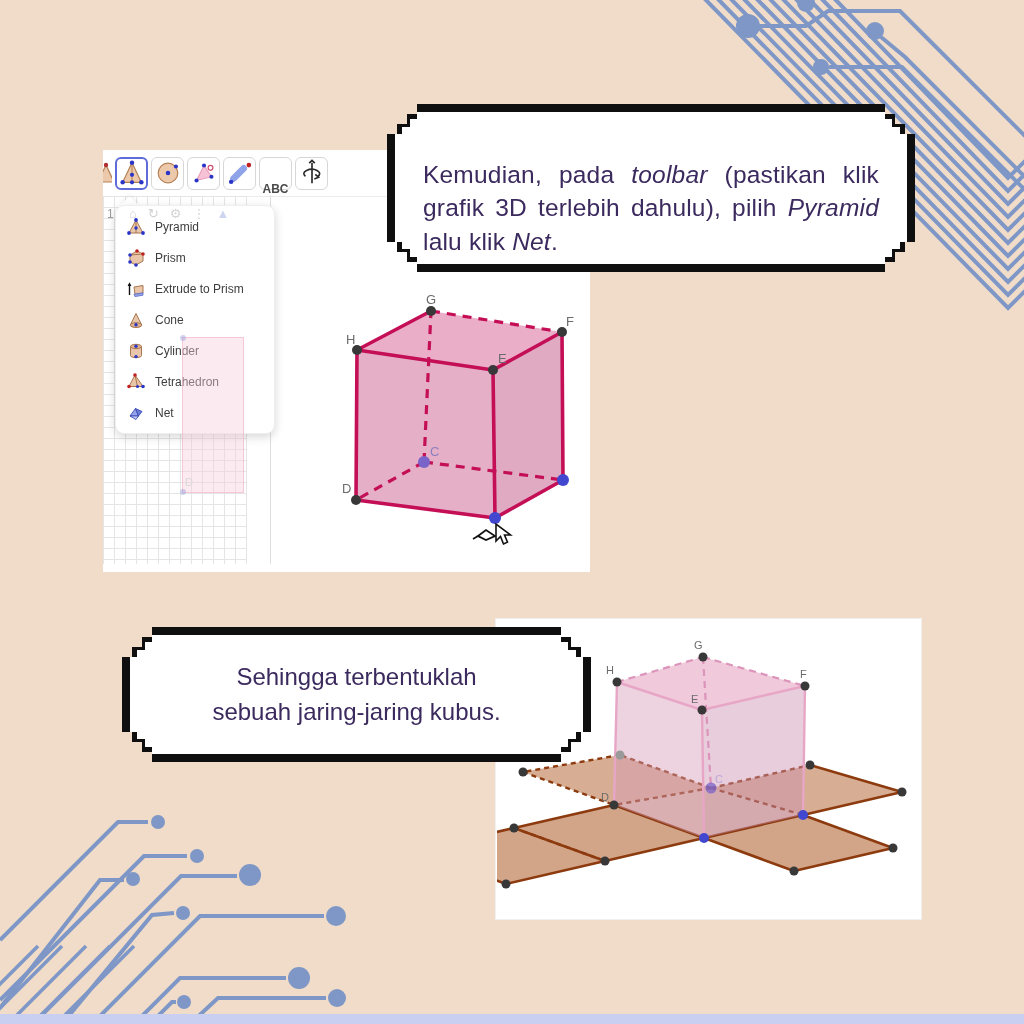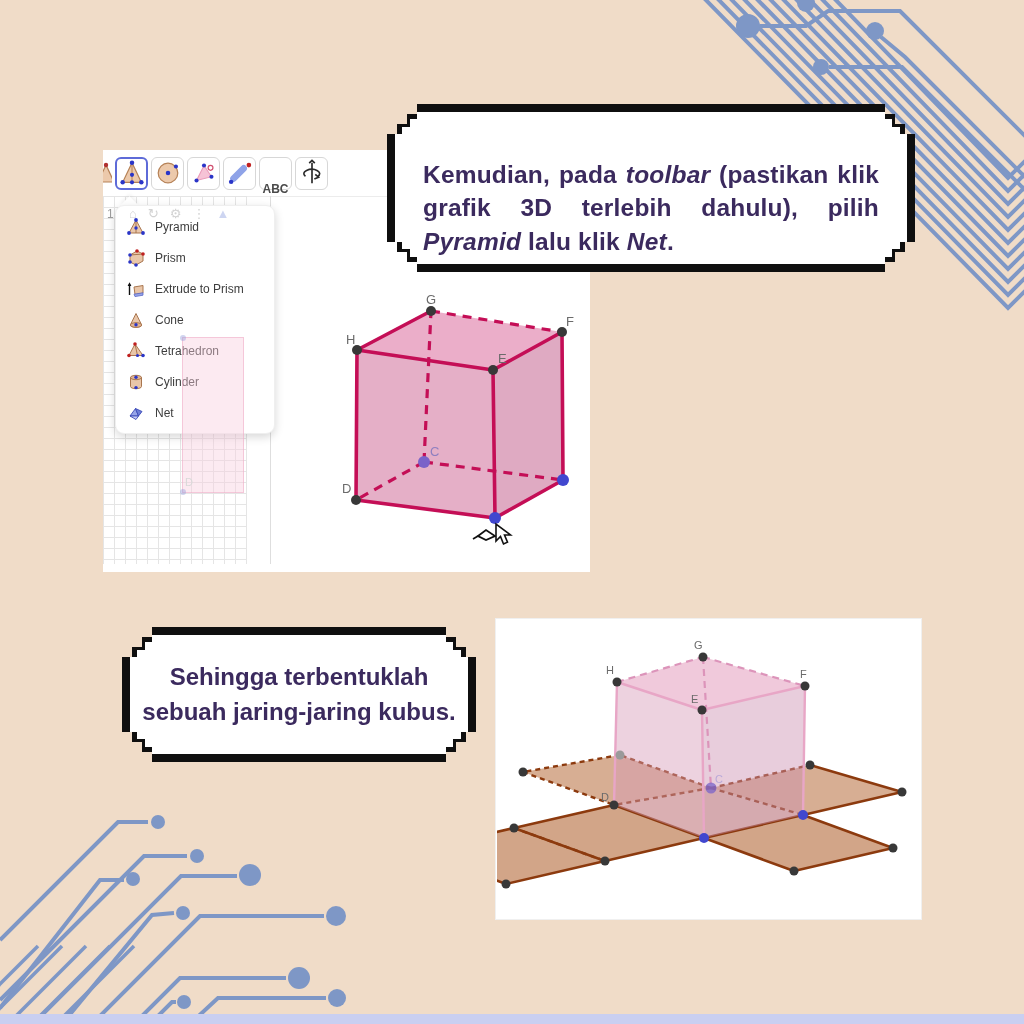--- a/index.html
+++ b/index.html
@@ -43,22 +43,22 @@
     clip-path:polygon(0 30px,10px 30px,10px 20px,20px 20px,20px 10px,30px 10px,30px 0,
       calc(100% - 30px) 0,calc(100% - 30px) 10px,calc(100% - 20px) 10px,calc(100% - 20px) 20px,calc(100% - 10px) 20px,calc(100% - 10px) 30px,100% 30px,
       100% calc(100% - 30px),calc(100% - 10px) calc(100% - 30px),calc(100% - 10px) calc(100% - 20px),calc(100% - 20px) calc(100% - 20px),calc(100% - 20px) calc(100% - 10px),calc(100% - 30px) calc(100% - 10px),calc(100% - 30px) 100%,
       30px 100%,30px calc(100% - 10px),20px calc(100% - 10px),20px calc(100% - 20px),10px calc(100% - 20px),10px calc(100% - 30px),0 calc(100% - 30px));}
   .bubble-inner{position:absolute;inset:8px;background:#ffffff;
     clip-path:polygon(0 22px,7px 22px,7px 15px,15px 15px,15px 7px,22px 7px,22px 0,
       calc(100% - 22px) 0,calc(100% - 22px) 7px,calc(100% - 15px) 7px,calc(100% - 15px) 15px,calc(100% - 7px) 15px,calc(100% - 7px) 22px,100% 22px,
       100% calc(100% - 22px),calc(100% - 7px) calc(100% - 22px),calc(100% - 7px) calc(100% - 15px),calc(100% - 15px) calc(100% - 15px),calc(100% - 15px) calc(100% - 7px),calc(100% - 22px) calc(100% - 7px),calc(100% - 22px) 100%,
       22px 100%,22px calc(100% - 7px),15px calc(100% - 7px),15px calc(100% - 15px),7px calc(100% - 15px),7px calc(100% - 22px),0 calc(100% - 22px));}
   .b1{left:387px;top:104px;width:528px;height:168px;}
-  .b2{left:122px;top:627px;width:354px;height:135px;border-radius:20px;}
-  .btxt{color:#3b2a5e;font-weight:700;}
+  .b2{left:122px;top:627px;width:469px;height:135px;border-radius:20px;}
+  .btxt{color:#3b2a5e;font-weight:400;}
   .b1 .btxt{padding:21px 28px 0 28px;font-size:24.5px;line-height:1.38;text-align:justify;letter-spacing:.2px;}
   .b2 .btxt{height:100%;display:flex;flex-direction:column;align-items:center;justify-content:center;font-size:24px;line-height:1.42;}
   .it{font-style:italic;}
 </style>
 </head>
 <body>
 
 <div class="stage">
 
   <svg class="circuits" width="1024" height="1024" viewBox="0 0 1024 1024">
@@ -227,41 +227,41 @@
       <div class="menu-item">
         <svg width="20" height="20" viewBox="0 0 20 20">
           <path d="M10 3.5 L4.3 15 A5.7 2.3 0 0 0 15.7 15 Z" fill="#e9c6a9" stroke="#a9764f"></path>
           <ellipse cx="10" cy="15" rx="5.7" ry="2.3" fill="#e0b493" stroke="#a9764f"></ellipse>
           <circle cx="10" cy="14.8" r="1.7" fill="#2a35c8"></circle>
         </svg>
         <span>Cone</span>
       </div>
       <div class="menu-item">
         <svg width="20" height="20" viewBox="0 0 20 20">
+          <path d="M4.5 5.5 V14.5 A5.5 2.2 0 0 0 15.5 14.5 V5.5 Z" fill="#e9c6a9" stroke="#a9764f"></path>
+          <ellipse cx="10" cy="5.5" rx="5.5" ry="2.2" fill="#e0b493" stroke="#a9764f"></ellipse>
+          <circle cx="10" cy="5.3" r="1.7" fill="#2a35c8"></circle>
+            <circle cx="10" cy="15.6" r="1.7" fill="#2a35c8"></circle>
+        </svg>
+        <span>Cylinder</span>
+      </div>
+      <div class="menu-item">
+        <svg width="20" height="20" viewBox="0 0 20 20">
           <path d="M9 3 L3 14.5 H17 Z" fill="#e9c6a9" stroke="#a9764f"></path>
           <line x1="9" y1="3" x2="11.5" y2="14.5" stroke="#a9764f"></line>
           <g fill="#c02020">
               <circle cx="3" cy="14.5" r="1.8"></circle>
               <circle cx="9" cy="3" r="1.8"></circle>
             </g>
           <g fill="#2a35c8">
               <circle cx="17" cy="14.5" r="1.8"></circle>
               <circle cx="11.5" cy="14.5" r="1.6"></circle>
             </g>
         </svg>
         <span>Tetrahedron</span>
-      </div>
-      <div class="menu-item">
-        <svg width="20" height="20" viewBox="0 0 20 20">
-          <path d="M4.5 5.5 V14.5 A5.5 2.2 0 0 0 15.5 14.5 V5.5 Z" fill="#e9c6a9" stroke="#a9764f"></path>
-          <ellipse cx="10" cy="5.5" rx="5.5" ry="2.2" fill="#e0b493" stroke="#a9764f"></ellipse>
-          <circle cx="10" cy="5.3" r="1.7" fill="#2a35c8"></circle>
-            <circle cx="10" cy="15.6" r="1.7" fill="#2a35c8"></circle>
-        </svg>
-        <span>Cylinder</span>
       </div>
       <div class="menu-item">
         <svg width="20" height="20" viewBox="0 0 20 20">
           <path d="M4 13 L9.5 5.5 L12.5 13 Z" fill="#97a5e8" stroke="#3b49b8" stroke-width=".9"></path>
           <path d="M9.5 5.5 L16 8.5 L12.5 13 Z" fill="#6d7ed6" stroke="#3b49b8" stroke-width=".9"></path>
           <path d="M4 13 H12.5 L10 16.5 Z" fill="#c9cff4" stroke="#3b49b8" stroke-width=".9"></path>
         </svg>
         <span>Net</span>
       </div>
     </div>

